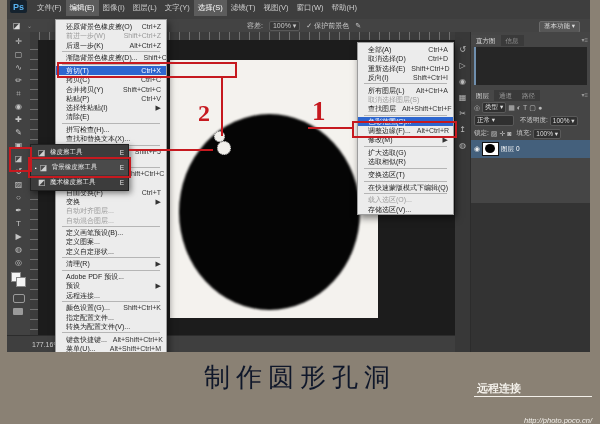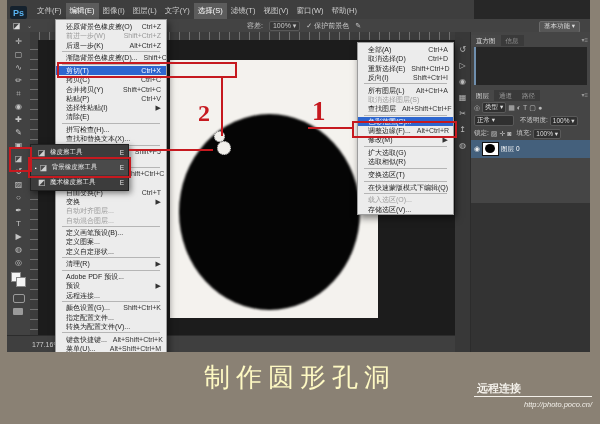--- a/index.html
+++ b/index.html
@@ -1,21 +1,21 @@
 <!DOCTYPE html>
 <html><head>
 <meta charset="utf-8">
 <style>
   html,body{margin:0;padding:0;}
   .stage{position:relative;width:600px;height:424px;background:#8a8174;overflow:hidden;
          font-family:"Liberation Sans","DejaVu Sans",sans-serif;}
   .ps{position:absolute;left:7px;top:0;width:583px;height:352px;background:#272727;overflow:hidden;}
 
   
-  .menubar{position:absolute;left:0;top:0;width:467px;height:19px;background:#3e3e3e;display:flex;align-items:flex-end;border-bottom:1px solid #2c2c2c;}
+  .menubar{position:absolute;left:0;top:0;width:583px;height:19px;background:#3e3e3e;display:flex;align-items:flex-start;border-bottom:1px solid #2c2c2c;}
   .pslogo{width:17px;height:13px;margin:0 6px 0 3px;background:#15222e;color:#58b2f0;font-size:9px;font-weight:bold;
           display:flex;align-items:center;justify-content:center;border-radius:2px;}
   .mb{font-size:7.5px;color:#cfcfcf;padding:3px 4px;cursor:default;}
   .mb.active{background:#5c5c5c;color:#fff;}
 
   
   .optionsbar{position:absolute;left:0;top:19px;width:583px;height:13px;background:#434343;border-bottom:1px solid #2c2c2c;
               font-size:7px;color:#c9c9c9;}
   .opt-tool{position:absolute;left:6px;top:2px;font-size:8px;color:#ddd;}
   .opt-caret{position:absolute;left:20px;top:3px;font-size:6px;color:#999;}
@@ -82,26 +82,26 @@
   .fi .fdot{font-size:5px;color:#fff;}
 
   
   .ann{position:absolute;z-index:9;}
   .rbox{border:2px solid #c6191f;}
   .rline{background:#c6191f;}
   .rnum{color:#c6191f;font-family:"Liberation Serif","DejaVu Serif",serif;font-weight:bold;}
 
   
   .footer-title{position:absolute;left:0;top:360px;width:600px;text-align:center;font-size:26px;letter-spacing:6px;
-                color:#fef9c3;font-weight:500;}
+                color:#0f172a;font-weight:500;}
   .poco{position:absolute;right:8px;top:381px;width:118px;color:#f3f0ea;}
   .poco-row{display:flex;align-items:baseline;border-bottom:1.5px solid #f3f0ea;padding-bottom:0;}
   .poco-word{font-size:21px;font-weight:bold;letter-spacing:1px;line-height:20px;}
   .poco-suffix{font-size:11px;font-weight:bold;margin-left:3px;}
-  .poco-url{font-size:7.5px;font-style:italic;text-align:right;margin-top:3px;}
+  .poco-url{font-size:7.5px;font-style:italic;text-align:right;margin-top:19px;}
 </style>
 </head>
 <body>
 
 <div class="stage">
   <div class="ps">
 
     <div class="menubar">
       <div class="pslogo">Ps</div>
       <div style="display:flex">

